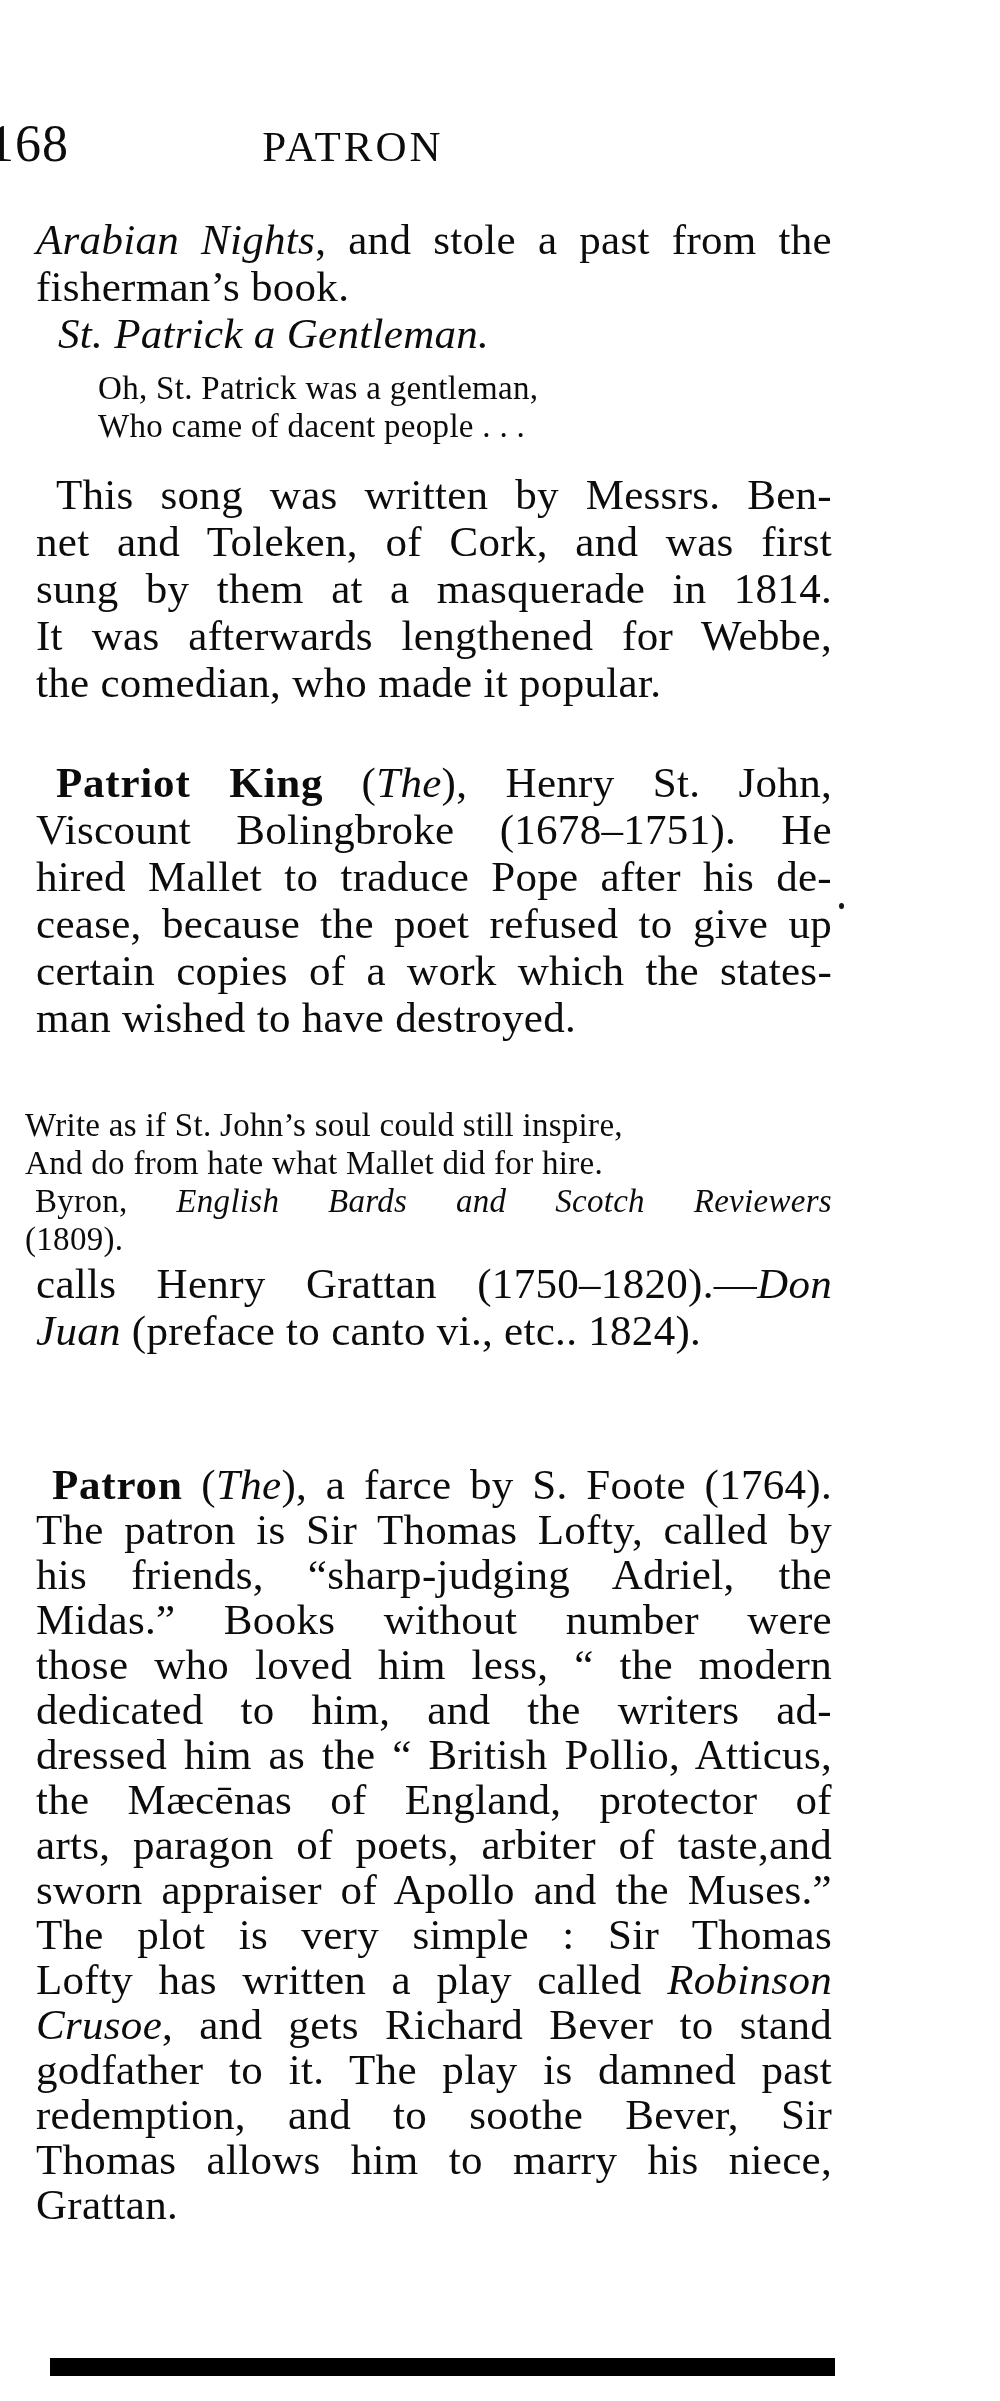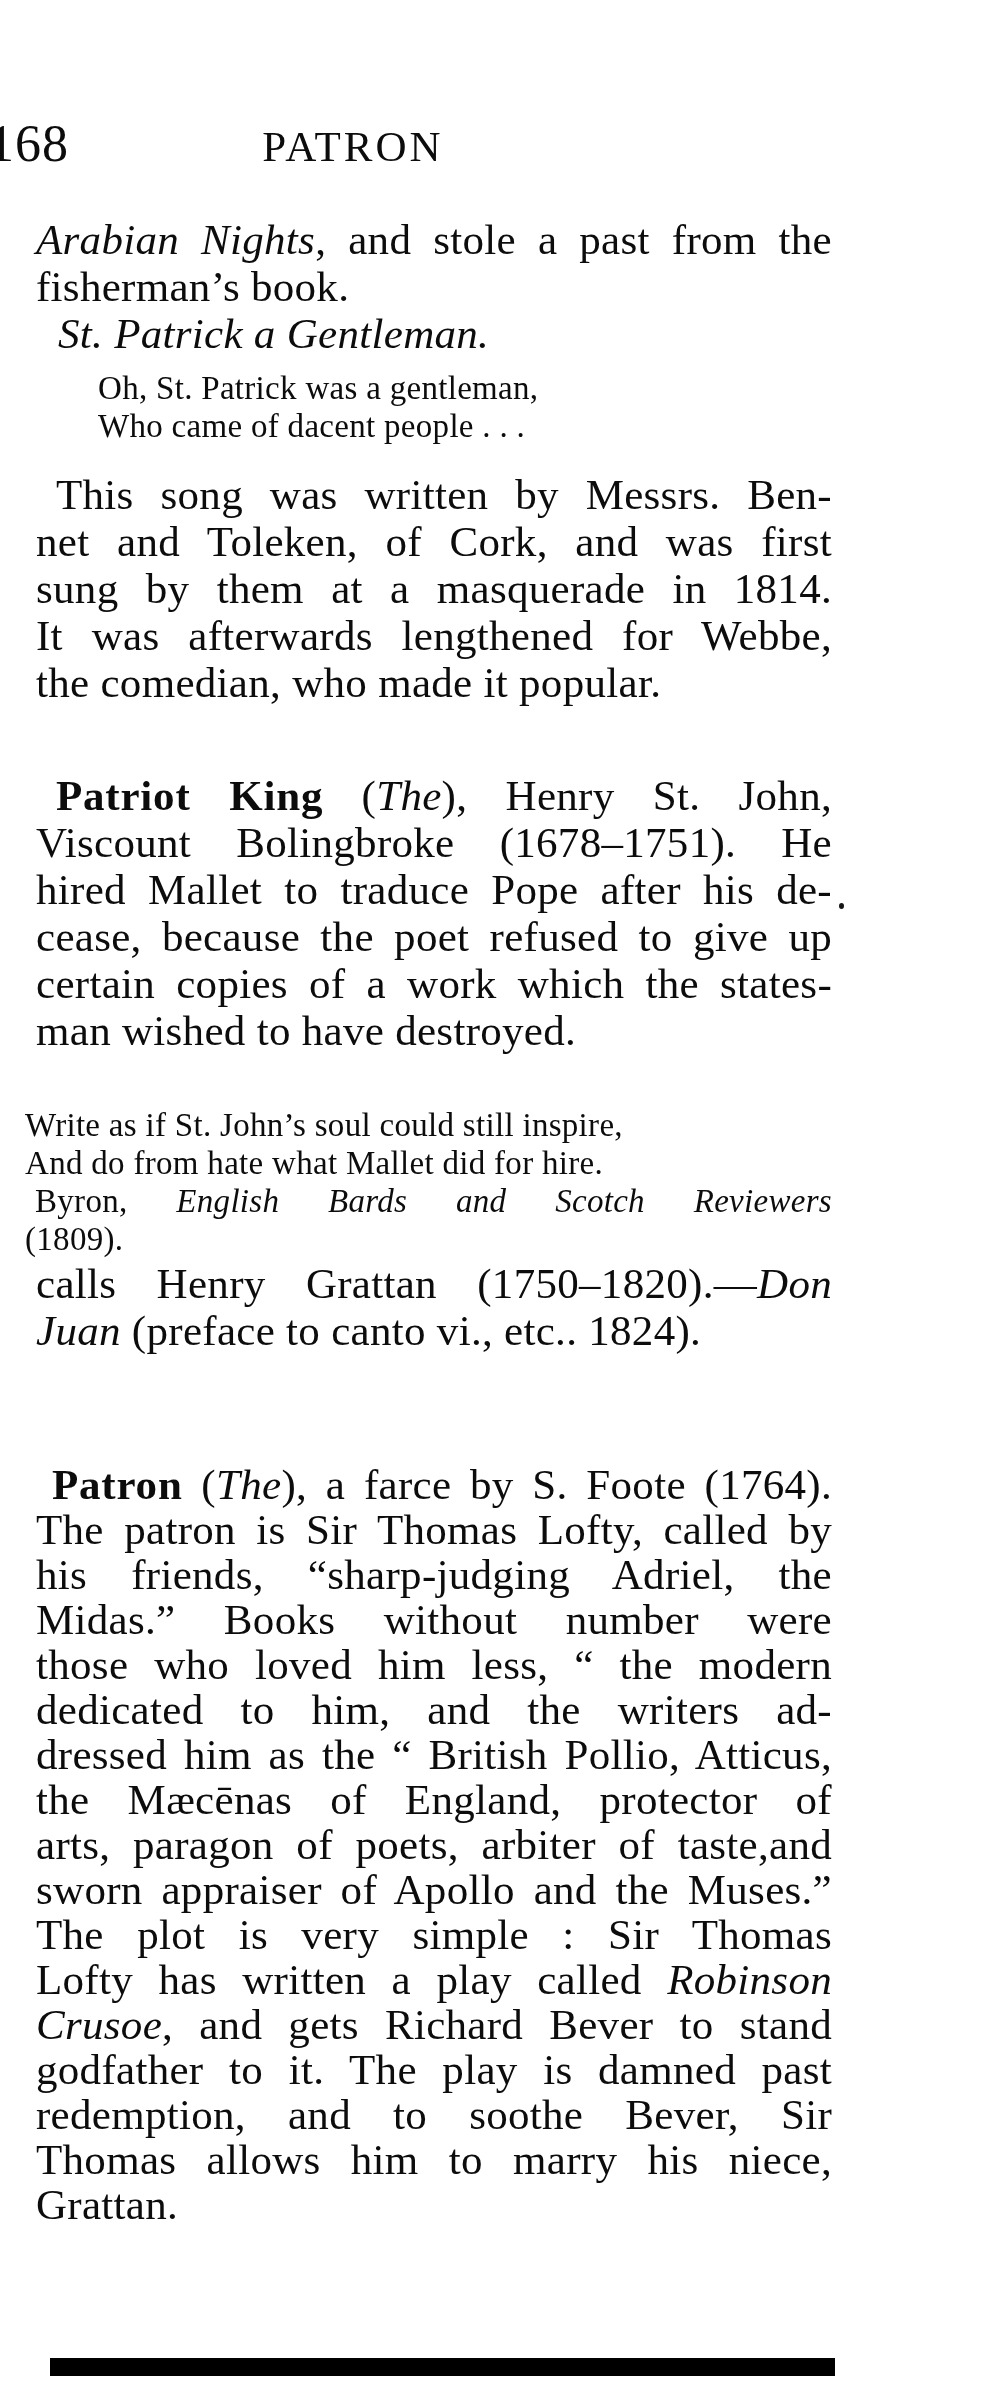--- a/index.html
+++ b/index.html
@@ -69,21 +69,21 @@
 
   <div class="blk" id="blk-song">
       <div class="ln j" style="text-indent: 20px;"><span>This song was written by Messrs. Ben-</span></div>
       <div class="ln j"><span>net and Toleken, of Cork, and was first</span></div>
       <div class="ln j"><span>sung by them at a masquerade in 1814.</span></div>
       <div class="ln j"><span>It was afterwards lengthened for Webbe,</span></div>
       <div class="ln"><span>the comedian, who made it popular.</span></div>
     </div>
 
   <div class="blk" id="blk-patriot-king">
-      <div class="ln j" style="text-indent: 20px; margin-top: 13px;"><span class="b">Patriot King</span><span> (</span><span class="i">The</span><span>), Henry St. John,</span></div>
+      <div class="ln j" style="text-indent: 20px;"><span class="b">Patriot King</span><span> (</span><span class="i">The</span><span>), Henry St. John,</span></div>
       <div class="ln j"><span>Viscount Bolingbroke (1678–1751). He</span></div>
       <div class="ln j"><span>hired Mallet to traduce Pope after his de-</span></div>
       <div class="ln j"><span>cease, because the poet refused to give up</span></div>
       <div class="ln j"><span>certain copies of a work which the states-</span></div>
       <div class="ln"><span>man wished to have destroyed.</span></div>
     </div>
 
   <div class="blk" id="blk-citation">
       <div class="ln"><span>Write as if St. John’s soul could still inspire,</span></div>
       <div class="ln"><span>And do from hate what Mallet did for hire.</span></div>

